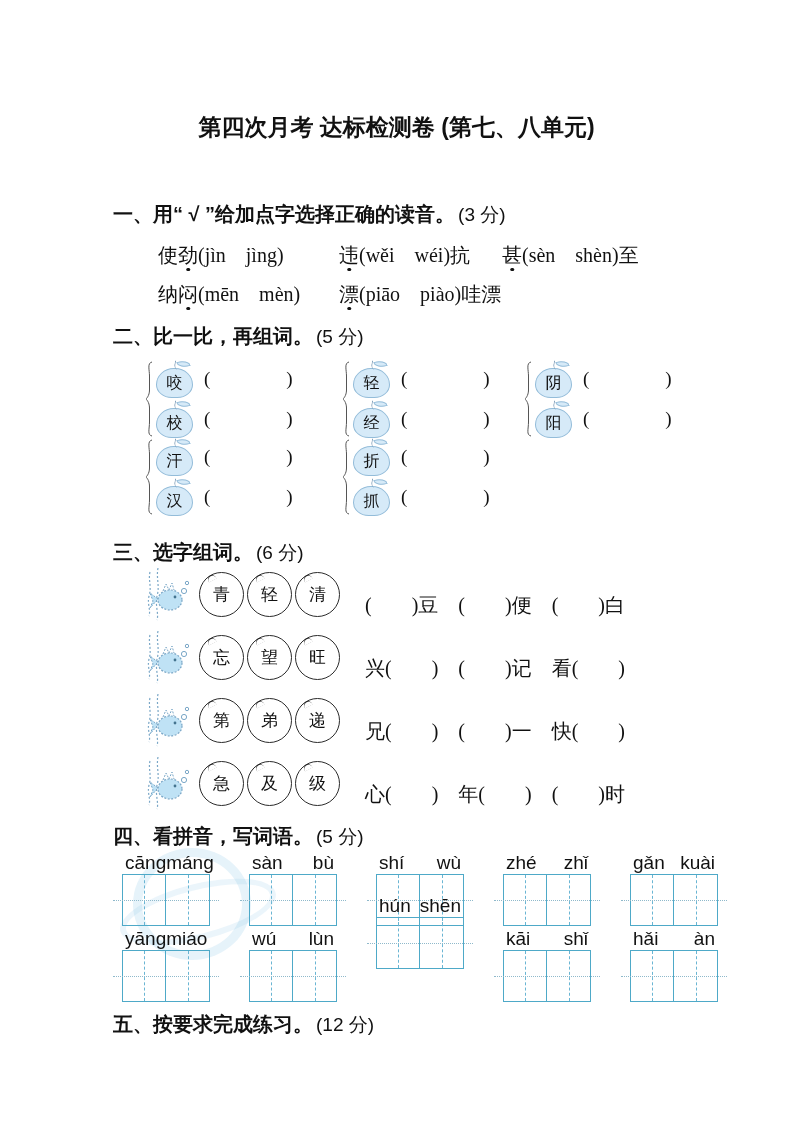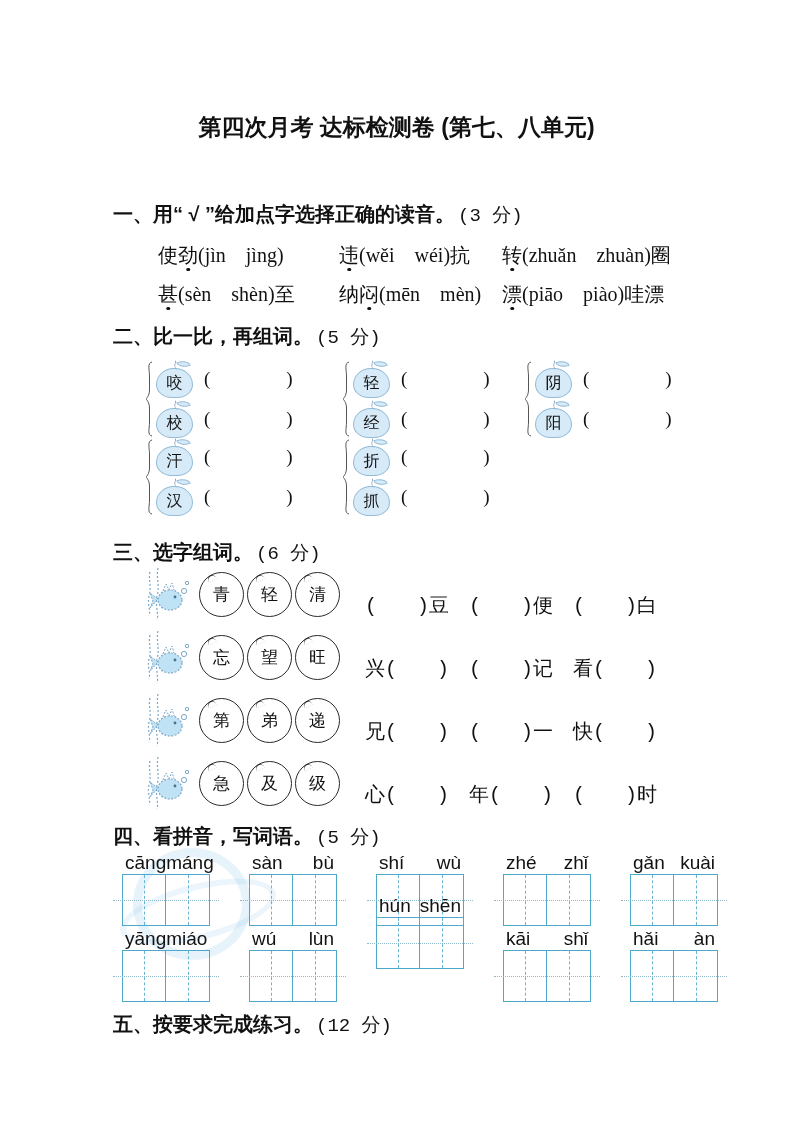--- a/index.html
+++ b/index.html
@@ -13,21 +13,21 @@
   .wm { position:absolute; border-radius:50%; pointer-events:none; }
   .wm-ring { left:133px; top:836px; width:118px; height:112px; border:9px solid rgba(130,195,232,0.20); }
   .wm-swoosh { left:118px; top:872px; width:160px; height:56px; border:6px solid rgba(130,195,232,0.16); transform:rotate(-14deg); }
 
   .title { position:absolute; top:100px; left:0; width:100%; text-align:center;
            font-family:"Liberation Sans", sans-serif; font-weight:bold; font-size:23px; }
   .subtitle { position:absolute; top:146px; left:0; width:100%; text-align:center; font-size:20px; }
 
   .hd { position:absolute; left:113px; font-family:"Liberation Sans", sans-serif;
         font-weight:bold; font-size:20px; white-space:nowrap; }
-  .hd .score { font-family:Liberation Mono, monospace; font-weight:normal; font-size:19px; margin-left:3px; }
+  .hd .score { font-family:Liberation Sans, sans-serif; font-weight:normal; font-size:19px; margin-left:3px; }
 
   
   .s1rows { position:absolute; left:158px; top:231px; display:grid;
             grid-template-columns:181px 163px auto; row-gap:15px;
             font-size:20px; line-height:24px; white-space:pre; }
   .dt { position:relative; }
   .dt::after { content:""; position:absolute; left:50%; bottom:-5px; transform:translateX(-50%);
                width:3.5px; height:3.5px; border-radius:50%; background:#111; }
 
   
@@ -51,21 +51,21 @@
   .ablank { margin-left:9px; font-size:19px; white-space:pre; }
 
   
   .s3row { position:absolute; left:143px; height:58px; display:flex; align-items:center; }
   .fish { flex:0 0 auto; margin-right:10px; }
   .bubble { position:relative; width:45px; height:45px; border:1.3px solid #2a2a2a; border-radius:50%;
     display:flex; align-items:center; justify-content:center; font-size:17px; margin-right:3px;
     background:#fff; flex:0 0 auto; }
   .bubble::before { content:""; position:absolute; top:2px; left:7px; width:9px; height:5px;
     border-top:1.3px solid #2a2a2a; border-radius:50%/100% 100% 0 0; transform:rotate(-28deg); }
-  .ans { align-self:flex-end; padding-bottom:4px; margin-left:22px; font-size:20px; white-space:pre;font-family:Liberation Mono, monospace; }
+  .ans { align-self:flex-end; padding-bottom:4px; margin-left:22px; font-size:20px; white-space:pre; }
 
   
   .s4g { position:absolute; width:88px; }
   .py { display:flex; justify-content:space-between; padding:0 3px; height:20px; align-items:center;
     font-family:Liberation Sans, sans-serif; font-size:19px; white-space:nowrap; margin-bottom:1px; }
   .gb { position:relative; width:88px; height:52px; border:1.6px solid #4ea9c8; }
   .gb::before { content:""; position:absolute; top:0; bottom:0; left:50%; margin-left:-0.75px;
     border-left:1.5px solid #4ea9c8; }
   .gb::after { content:""; position:absolute; top:50%; left:-10px; right:-10px;
     border-top:1.3px dotted #8fb9cb; }
@@ -79,21 +79,20 @@
   <i class="wm wm-ring"></i>
   <i class="wm wm-swoosh"></i>
 
   <div class="title">第四次月考 达标检测卷 (第七、八单元)</div>
 
   <div class="hd" style="top:189px"><span>一、用“ √ ”给加点字选择正确的读音。</span><span class="score">(3 分)</span></div>
 
   <div class="s1rows">
     <span><span>使</span><span class="dt">劲</span><span>(jìn　jìng)</span></span>
     <span><span></span><span class="dt">违</span><span>(wěi　wéi)抗</span></span>
-    <span><span></span><span class="dt">转</span><span>(zhuǎn　zhuàn)圈</span></span>
     <span><span></span><span class="dt">甚</span><span>(sèn　shèn)至</span></span>
     <span><span>纳</span><span class="dt">闷</span><span>(mēn　mèn)</span></span>
     <span><span></span><span class="dt">漂</span><span>(piāo　piào)哇漂</span></span>
   </div>
 
   <div class="hd" style="top:311px"><span>二、比一比，再组词。</span><span class="score">(5 分)</span></div>
 
   <div class="s2grid">
     <div class="s2col" style="width:197px">
       <div class="pair">

